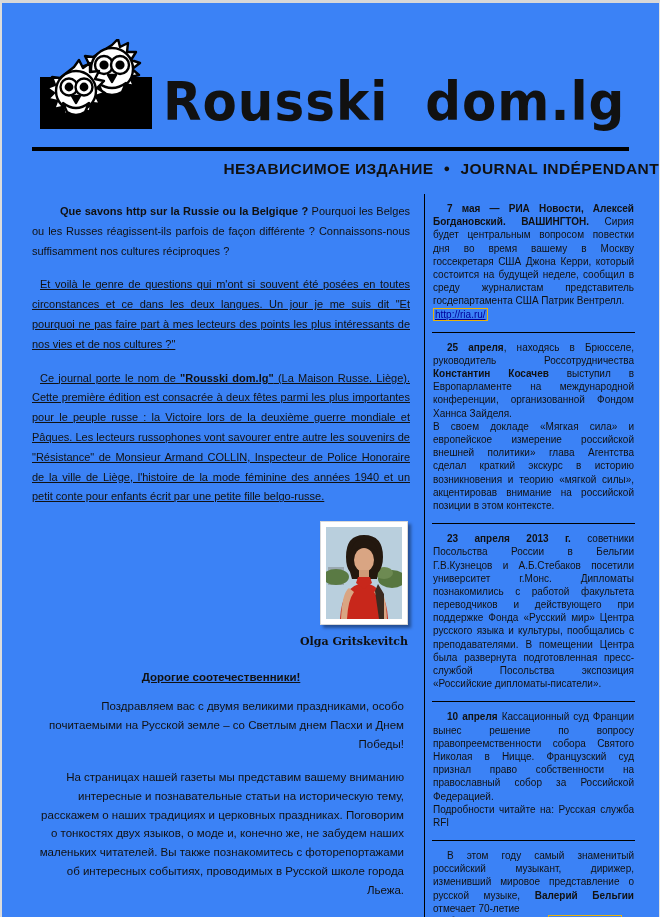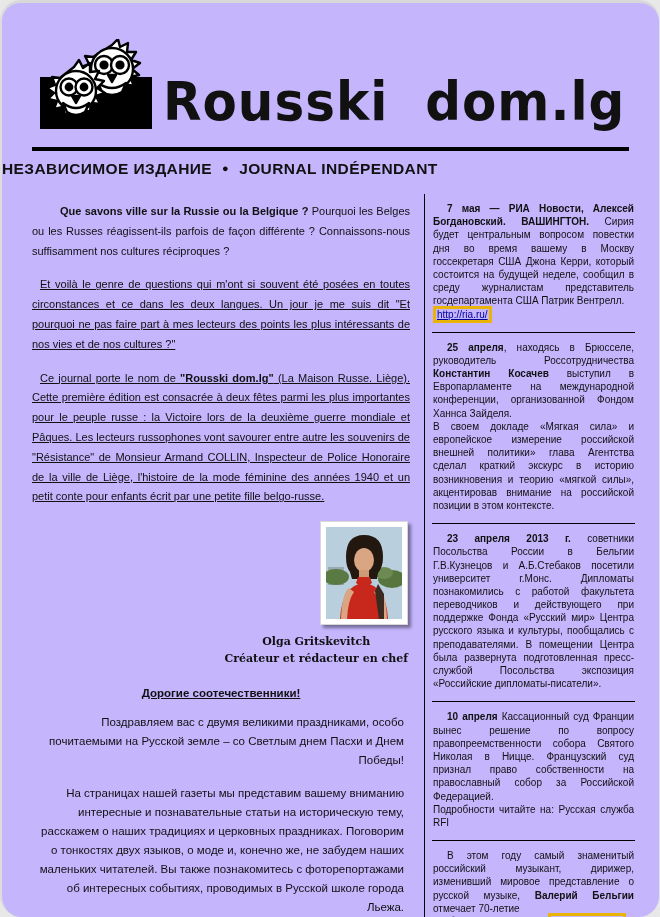--- a/index.html
+++ b/index.html
@@ -1,41 +1,40 @@
 <!DOCTYPE html>
 <html><head>
 <meta charset="utf-8">
 <style>
   html,body{margin:0;padding:0;background:#e8e8e8;}
   .page{
     position:relative;
     width:660px;height:917px;
     margin:0 auto;
-    background:#c4b5fd;
+    background:#3b82f6;
     border-top:3px solid #d8d8d8;
     border-left:2px solid #dcdcdc;
     border-right:1px solid #e2e2e2;
     box-sizing:border-box;
     font-family:"Liberation Sans",sans-serif;
     color:#111;
     overflow:hidden;
-    border-radius:21px;
   }
   
   .masthead{display:flex;align-items:flex-end;margin:20px 30px 0 38px;height:110px;}
   .logo-icon{width:115px;height:92px;flex:none;margin-bottom:2px;}
   .masthead-title{
     font-family:"DejaVu Sans",sans-serif;
     font-weight:bold;font-size:50px;letter-spacing:1px;
     white-space:pre;line-height:1;margin:0 0 4px 8px;
     transform:scaleY(1.08);transform-origin:bottom left;
   }
   .top-rule{height:4px;background:#000;margin:14px 30px 0 30px;}
   .subtitle{
-    text-align:left;font-weight:bold;font-size:15.5px;
+    text-align:right;font-weight:bold;font-size:15.5px;
     margin-top:9px;letter-spacing:.4px;
   }
   .subtitle .dot{font-size:11px;vertical-align:2px;padding:0 10px;}
   
   .content{display:flex;align-items:stretch;margin:16px 22px 0 30px;}
   .left-col{width:392px;flex:none;padding:8px 14px 0 0;box-sizing:border-box;}
   .right-col{
     flex:1;border-left:1px solid #000;
     padding:0 2px 0 7px;box-sizing:border-box;
     font-size:10px;line-height:1.32;
@@ -47,34 +46,34 @@
   }
   .fr-par.indent{text-indent:28px;}
   .fr-par.small-indent{text-indent:8px;text-decoration:underline;}
   .photo-wrap{display:flex;flex-direction:column;align-items:flex-end;margin:4px 2px 6px 0;}
   .photo-frame{
     background:#fff;padding:5px;border:1px solid #d8d8d8;
     box-shadow:3px 3px 3px rgba(0,0,0,.4);
   }
   .photo-frame svg{display:block;}
   .photo-caption{font-family:"DejaVu Serif",serif;font-weight:bold;font-size:11px;
-    text-align:center;margin-top:9px;line-height:1.5;margin-left:48px;}
+    text-align:left;margin-top:9px;line-height:1.5;margin-left:48px;}
   .ru-title{font-weight:bold;font-size:11.5px;text-align:center;margin:20px 0 4px 0;text-decoration:underline;}
   .ru-par{font-size:11.5px;line-height:1.65;text-align:right;margin:14px 6px 0 6px;}
   
   .news-item{
     border-bottom:1px solid #000;
     padding:8px 1px 11px 1px;
     text-align:justify;text-indent:14px;
   }
   .news-item:last-child{border-bottom:none;}
   .b{font-weight:bold;}
   a.link{
     color:#000099;text-decoration:underline;
-    border:3px solid #eab308;padding:0 1px;
+    border:1px solid #eab308;padding:0 1px;
     white-space:nowrap;
   }
 </style>
 </head>
 <body>
 
 <div class="page">
 
   <div class="masthead">
     <svg class="logo-icon" viewBox="0 0 115 92" aria-hidden="true">
@@ -108,21 +107,21 @@
   <div class="top-rule"></div>
 
   <div class="subtitle">
     <span>НЕЗАВИСИМОЕ ИЗДАНИЕ</span><span class="dot">●</span><span>JOURNAL INDÉPENDANT</span>
   </div>
 
   <div class="content">
 
     <div class="left-col">
       <div id="fr-paragraphs">
-          <p class="fr-par indent"><span class="b">Que savons ville sur la Russie ou la Belgique ? </span><span>Pourquoi les Belges ou les Russes réagissent-ils parfois de façon différente ? Connaissons-nous suffisamment nos cultures réciproques ?</span></p>
+          <p class="fr-par indent"><span class="b">Que savons http sur la Russie ou la Belgique ? </span><span>Pourquoi les Belges ou les Russes réagissent-ils parfois de façon différente ? Connaissons-nous suffisamment nos cultures réciproques ?</span></p>
           <p class="fr-par small-indent"><span>Et voilà le genre de questions qui m'ont si souvent été posées en toutes circonstances et ce dans les deux langues. Un jour je me suis dit "Et pourquoi ne pas faire part à mes lecteurs des points les plus intéressants de nos vies et de nos cultures ?"</span></p>
           <p class="fr-par small-indent"><span>Ce journal porte le nom de </span><span class="b">"Rousski dom.lg"</span><span> (La Maison Russe. Liège). Cette première édition est consacrée à deux fêtes parmi les plus importantes pour le peuple russe : la Victoire lors de la deuxième guerre mondiale et Pâques. Les lecteurs russophones vont savourer entre autre les souvenirs de "Résistance" de Monsieur Armand COLLIN, Inspecteur de Police Honoraire de la ville de Liège, l'histoire de la mode féminine des années 1940 et un petit conte pour enfants écrit par une petite fille belgo-russe.</span></p>
         </div>
 
       <div class="photo-wrap">
         <div class="photo-frame">
           <svg width="76" height="92" viewBox="0 0 76 92" aria-hidden="true">
             <rect x="0" y="0" width="76" height="92" fill="#b9cfdd"></rect>
             <rect x="2" y="40" width="16" height="18" fill="#9aa8b0"></rect>
             <ellipse cx="10" cy="50" rx="13" ry="8" fill="#5a7a44"></ellipse>
@@ -140,21 +139,20 @@
             <path d="M30 56 l8 6 8 -6 -2 -6 -12 0 z" fill="#c8271b"></path>
 
             <path d="M15 92 q1 -26 8 -31 l5 4 q-6 8 -7 27 z" fill="#d9a583"></path>
             <path d="M61 92 q-1 -26 -8 -31 l-5 4 q6 8 7 27 z" fill="#d9a583"></path>
 
             <path d="M52 57 l6 10 0 25 -5 0 -4 -28 z" fill="#3a2a20"></path>
           </svg>
         </div>
         <div class="photo-caption">
           <div>Olga Gritskevitch</div>
-          <div>Créateur et rédacteur en chef</div>
         </div>
       </div>
 
       <div class="ru-title">Дорогие соотечественники!</div>
       <div id="ru-paragraphs">
           <p class="ru-par">Поздравляем вас с двумя великими праздниками, особо почитаемыми на Русской земле – со Светлым днем Пасхи и Днем Победы!</p>
           <p class="ru-par">На страницах нашей газеты мы представим вашему вниманию интересные и познавательные статьи на историческую тему, расскажем о наших традициях и церковных праздниках. Поговорим о тонкостях двух языков, о моде и, конечно же, не забудем наших маленьких читателей. Вы также познакомитесь с фоторепортажами об интересных событиях, проводимых в Русской школе города Льежа.</p>
         </div>
 
     </div>

